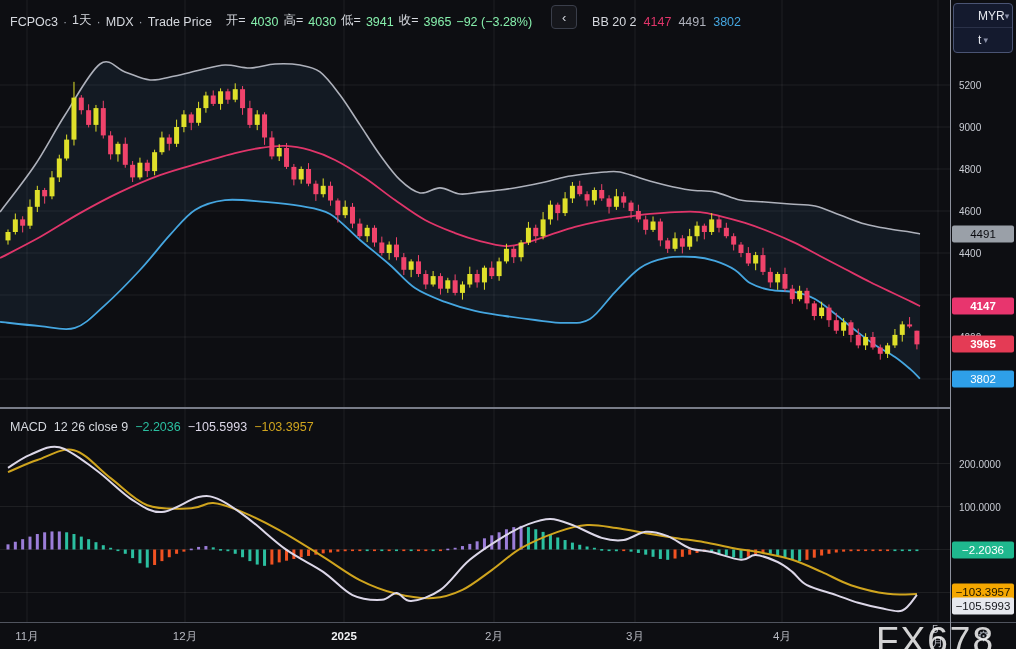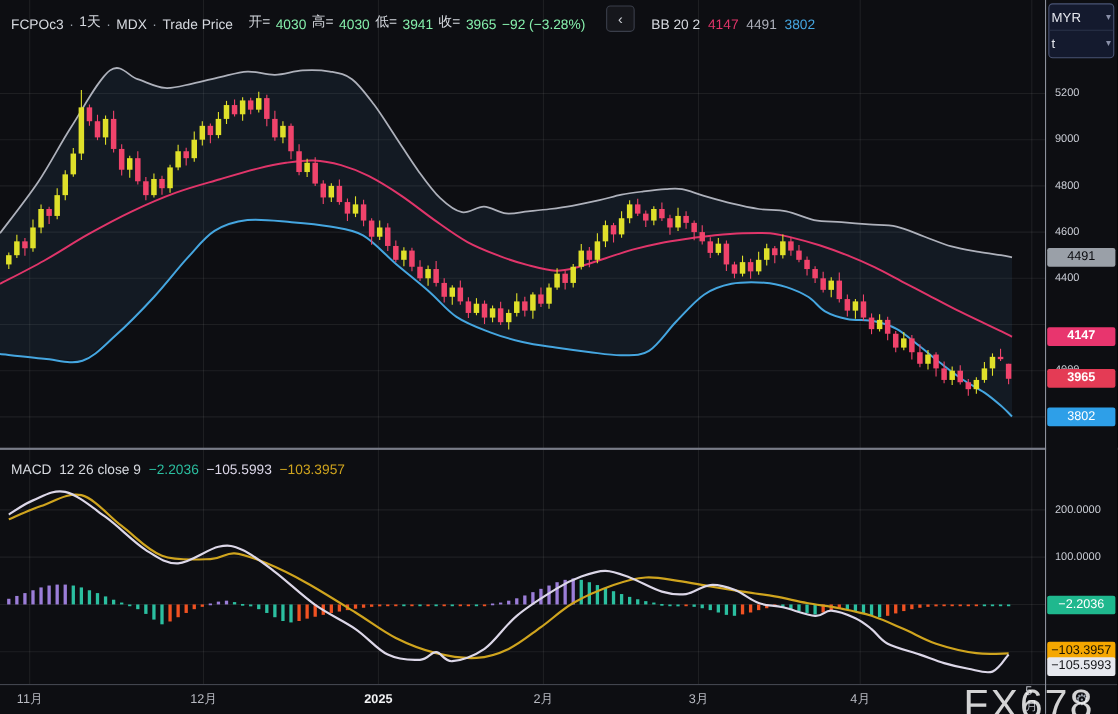--- a/index.html
+++ b/index.html
@@ -22,21 +22,21 @@
   #macd-legend{position:absolute;left:10px;top:419px;height:16px;display:flex;align-items:center;
           gap:7px;font-size:12.5px;z-index:6;white-space:nowrap;}
   
   #price-axis{position:absolute;left:951px;top:0;width:65px;height:622px;z-index:4;background:#0d0e12;}
   .pa-label{position:absolute;left:8px;transform:translateY(-50%);font-size:10px;color:#c9ccd4;}
   .pa-badge{position:absolute;left:1px;right:2px;transform:translateY(-50%);height:17px;line-height:17px;
             text-align:center;font-size:11.5px;border-radius:2px;}
   #currency-box{position:absolute;left:2px;top:3px;right:3px;height:48px;border:1px solid #4a5474;
             border-radius:4px;background:#141a2e;z-index:7;font-size:12px;}
   .cur-row{height:23px;display:flex;align-items:center;justify-content:space-between;
-            padding:0 2px;color:#e6e8ee;cursor:pointer;}
+            padding:0 24px;color:#e6e8ee;cursor:pointer;}
   .cur-row .chev{color:#8a90a8;font-size:9px;}
   #cur-sep{height:1px;background:#2a3148;}
   #time-axis{position:absolute;left:0;top:623px;width:950px;height:26px;z-index:4;background:#0d0e12;}
   .ta-label{position:absolute;top:50%;transform:translate(-50%,-50%);font-size:11.5px;color:#b8bac2;}
   .ta-label.year{color:#f2f3f5;font-weight:bold;}
   #axis-corner{position:absolute;left:951px;top:623px;width:65px;height:26px;z-index:4;background:#0d0e12;
             display:flex;align-items:center;justify-content:center;}
   #gear{color:#9aa0aa;font-size:14px;cursor:pointer;}
   #watermark{position:absolute;left:876px;top:620px;z-index:8;font-size:37px;letter-spacing:2px;
             color:rgba(255,255,255,0.82);pointer-events:none;}

